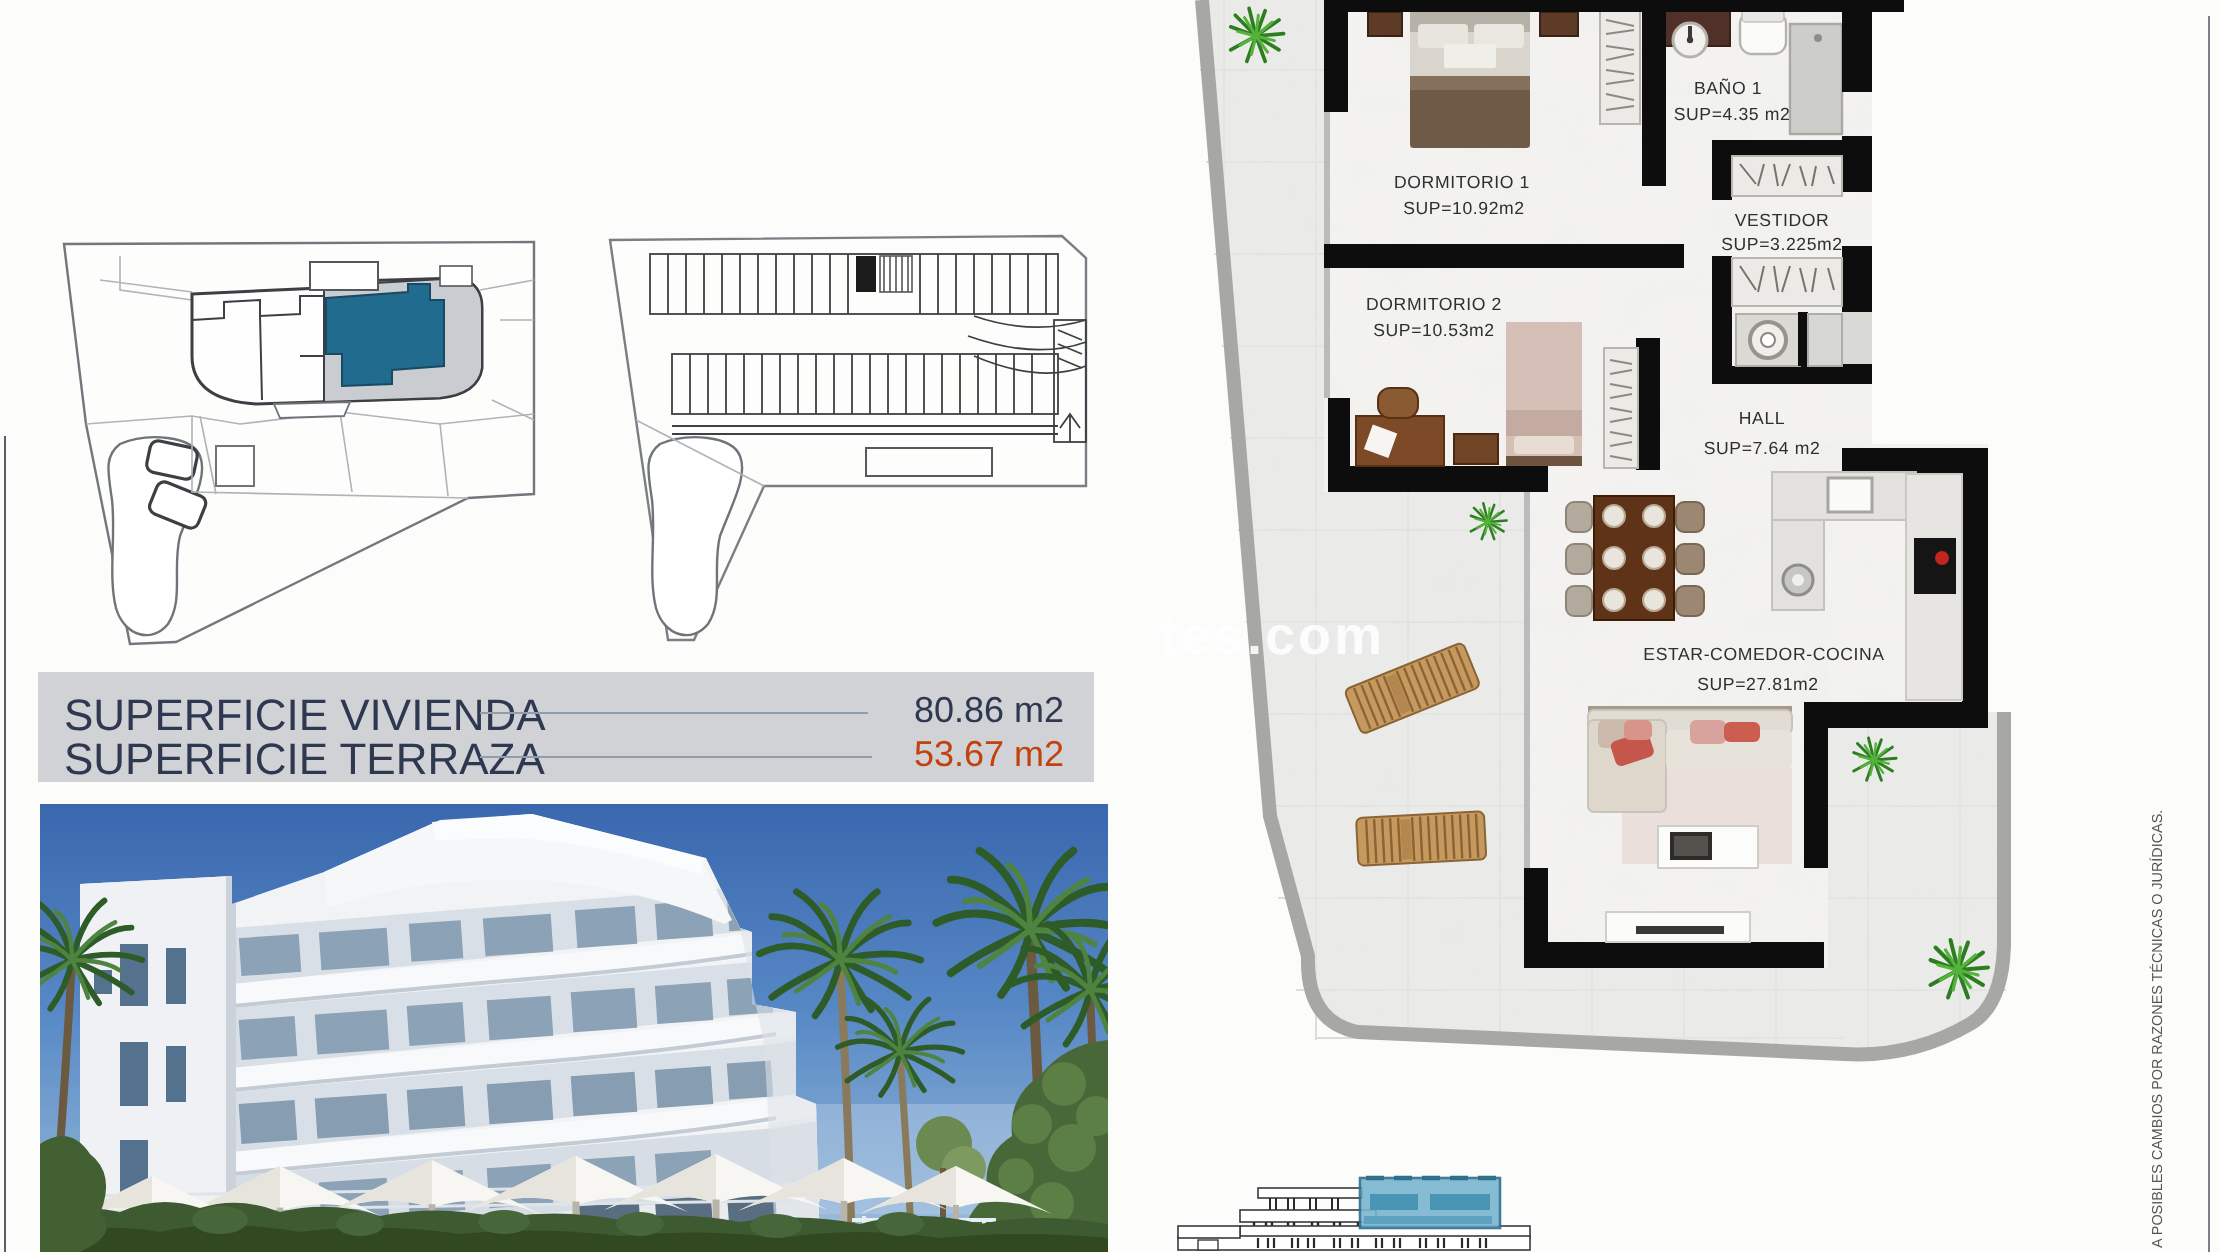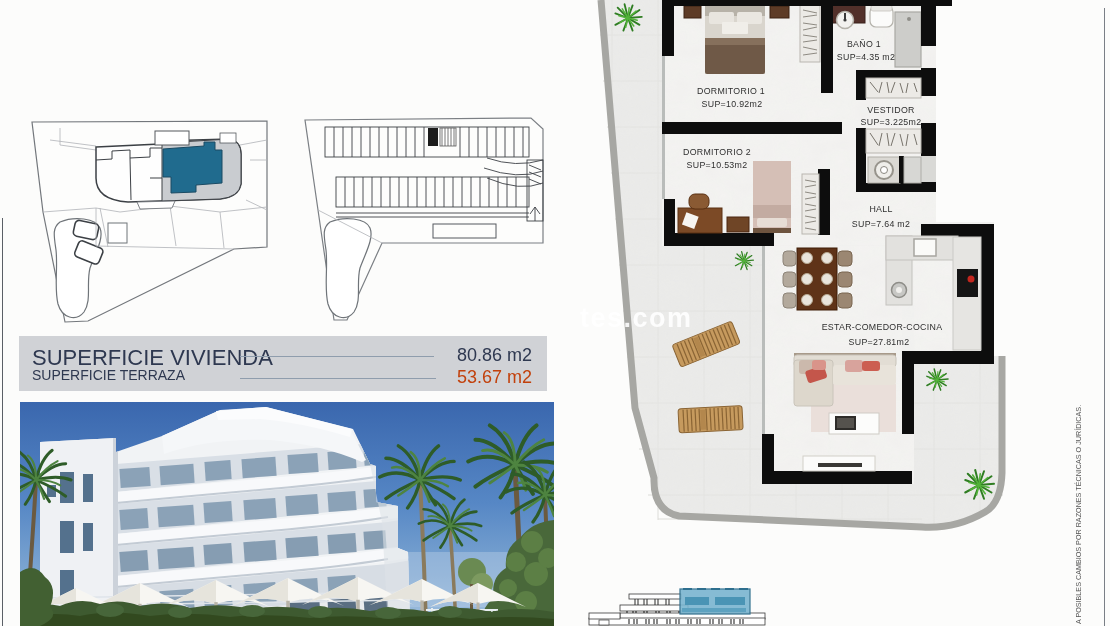--- a/index.html
+++ b/index.html
@@ -86,21 +86,21 @@
 </svg>
 
 <div class="abs" style="left:19px;top:336px;width:528px;height:55px;background:#d0d2d6;"></div>
 
 <div class="abs" style="left:32px;top:345px;font-size:22px;color:#2e3850;letter-spacing:0px;">SUPERFICIE VIVIENDA</div>
 
 <div class="abs" style="left:240px;top:356px;width:194px;height:1px;background:#8f9dad;"></div>
 
 <div class="abs" style="left:457px;top:345px;font-size:18px;color:#2e3850;">80.86 m2</div>
 
-<div class="abs" style="left:32px;top:367px;width:260px;font-size:14px;color:#2e3850;letter-spacing:0px;">SUPERFICIE TERRAZA</div>
+<div class="abs" style="left:32px;top:367px;width:260px;font-size:22px;color:#2e3850;letter-spacing:0px;">SUPERFICIE TERRAZA</div>
 
 <div class="abs" style="left:240px;top:378px;width:196px;height:1px;background:#8f9dad;"></div>
 
 <div class="abs" style="left:457px;top:367px;font-size:18px;color:#c2410c;">53.67 m2</div>
 
 <svg class="abs" style="left:20px;top:402px;" width="534" height="224" viewBox="0 0 534 224">
 <defs>
 <linearGradient id="sky" x1="0" y1="0" x2="0" y2="1">
   <stop offset="0" stop-color="#3a67ae"></stop>
   <stop offset="0.45" stop-color="#5687c5"></stop>

